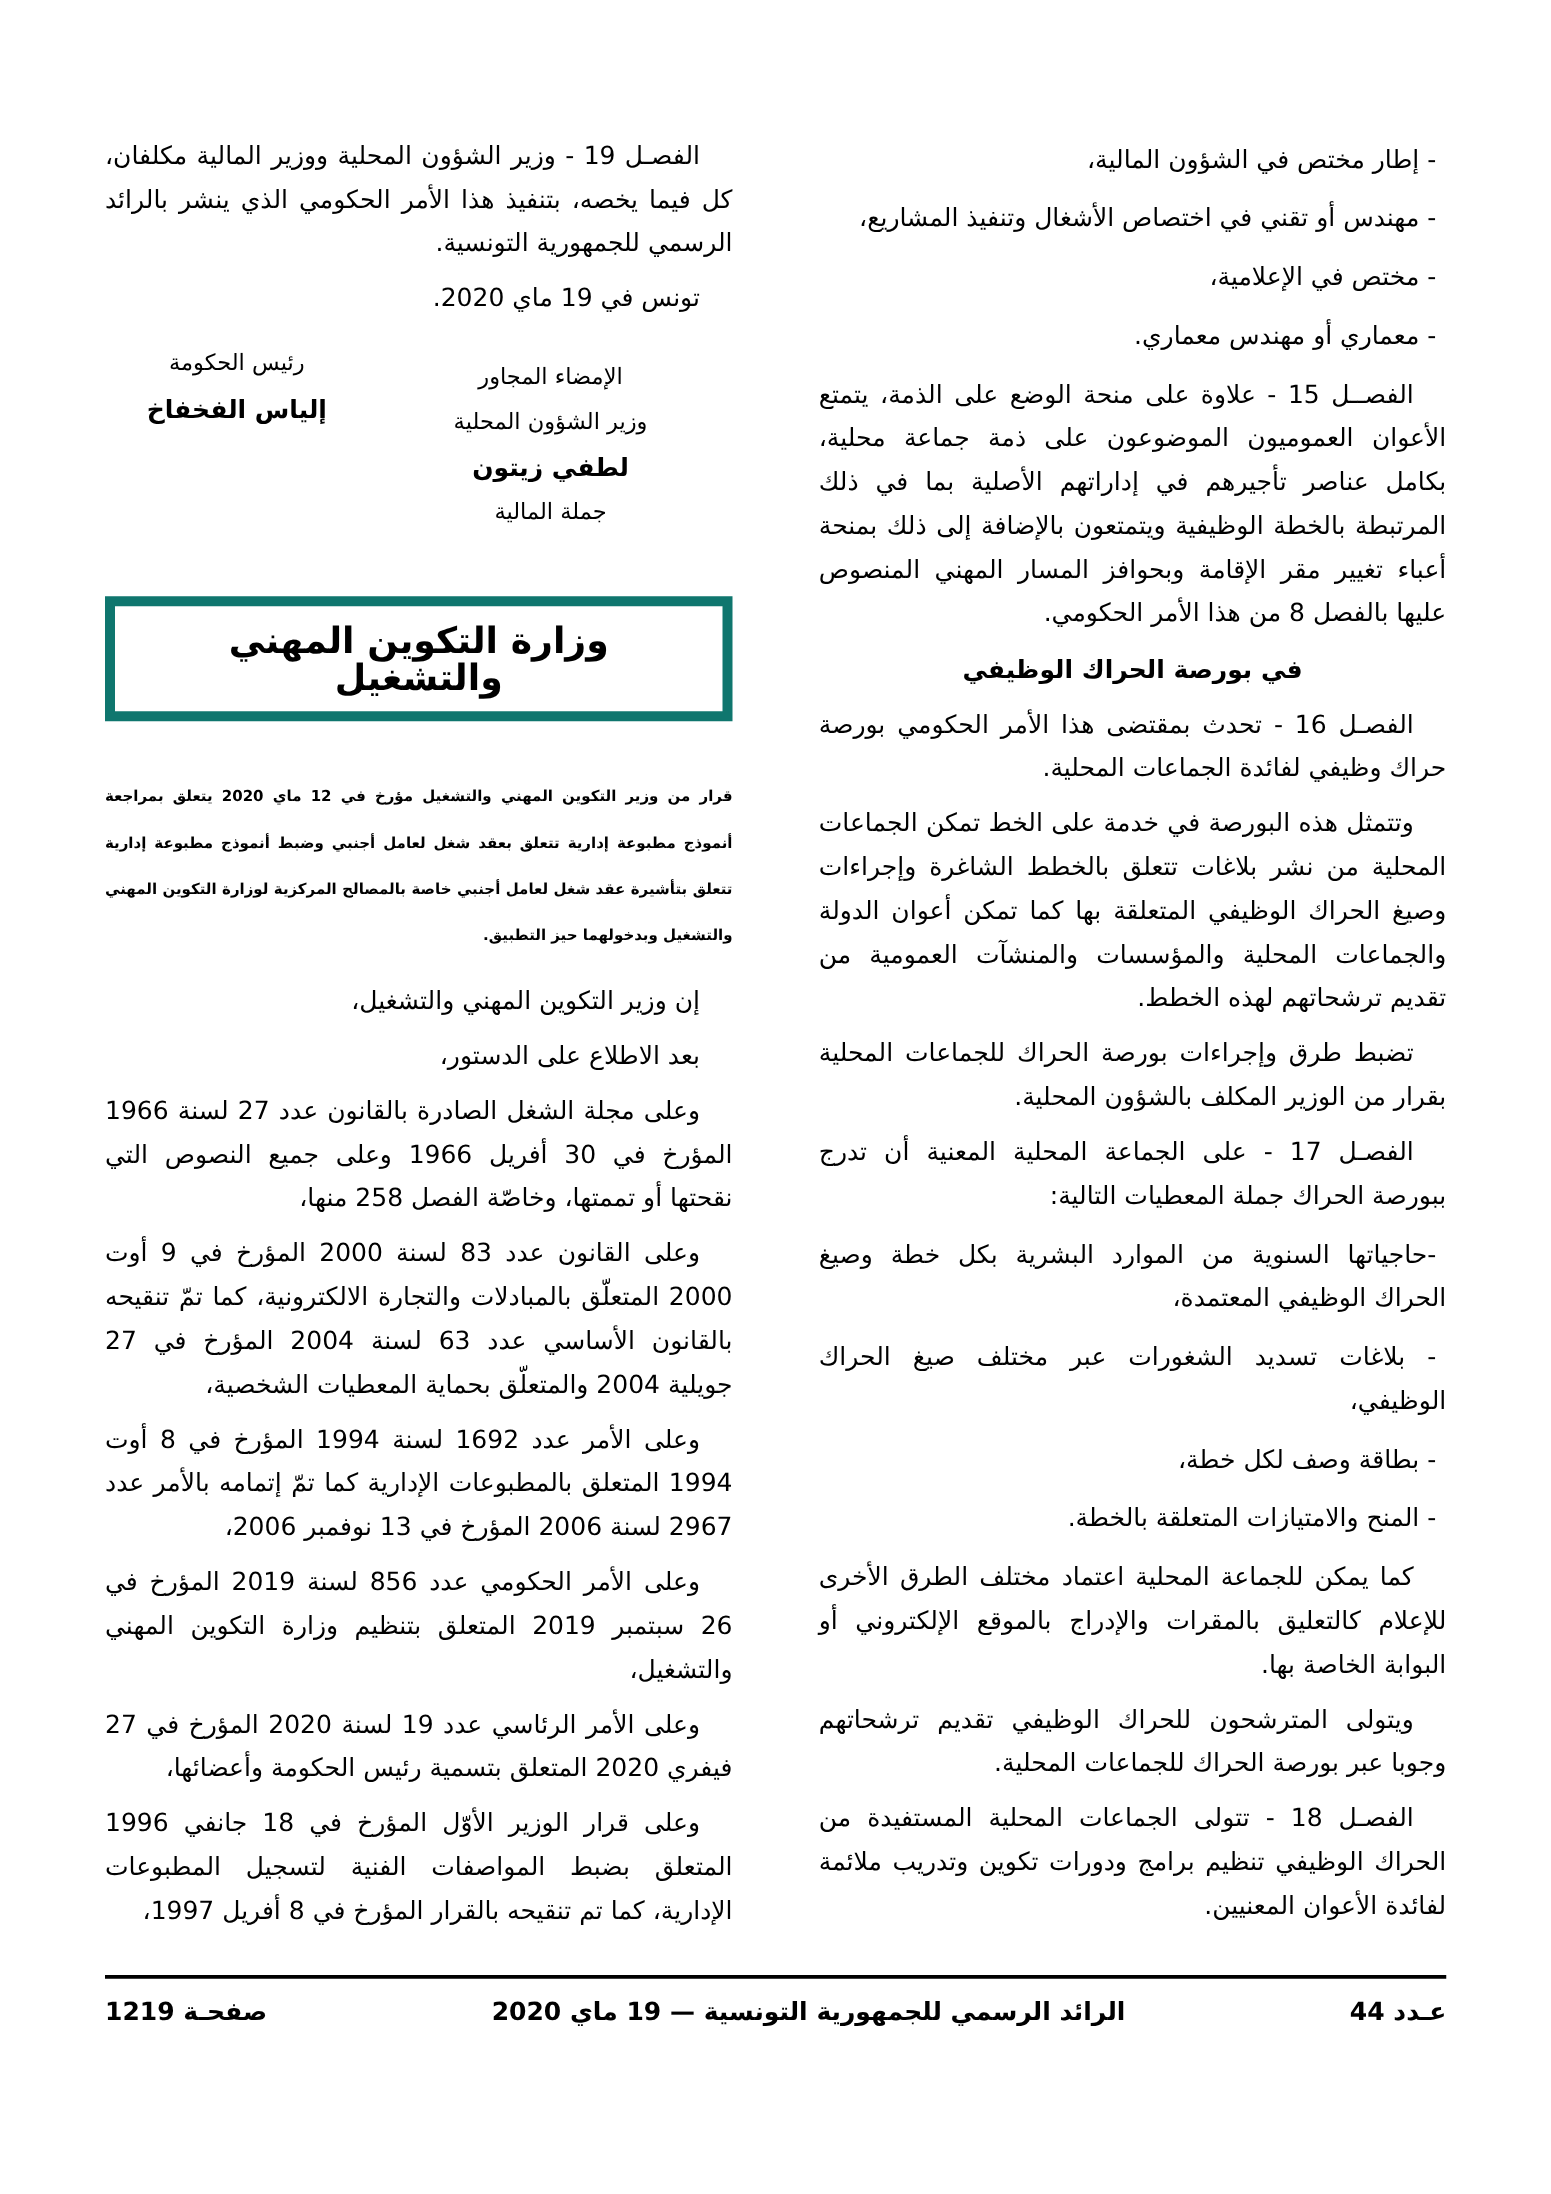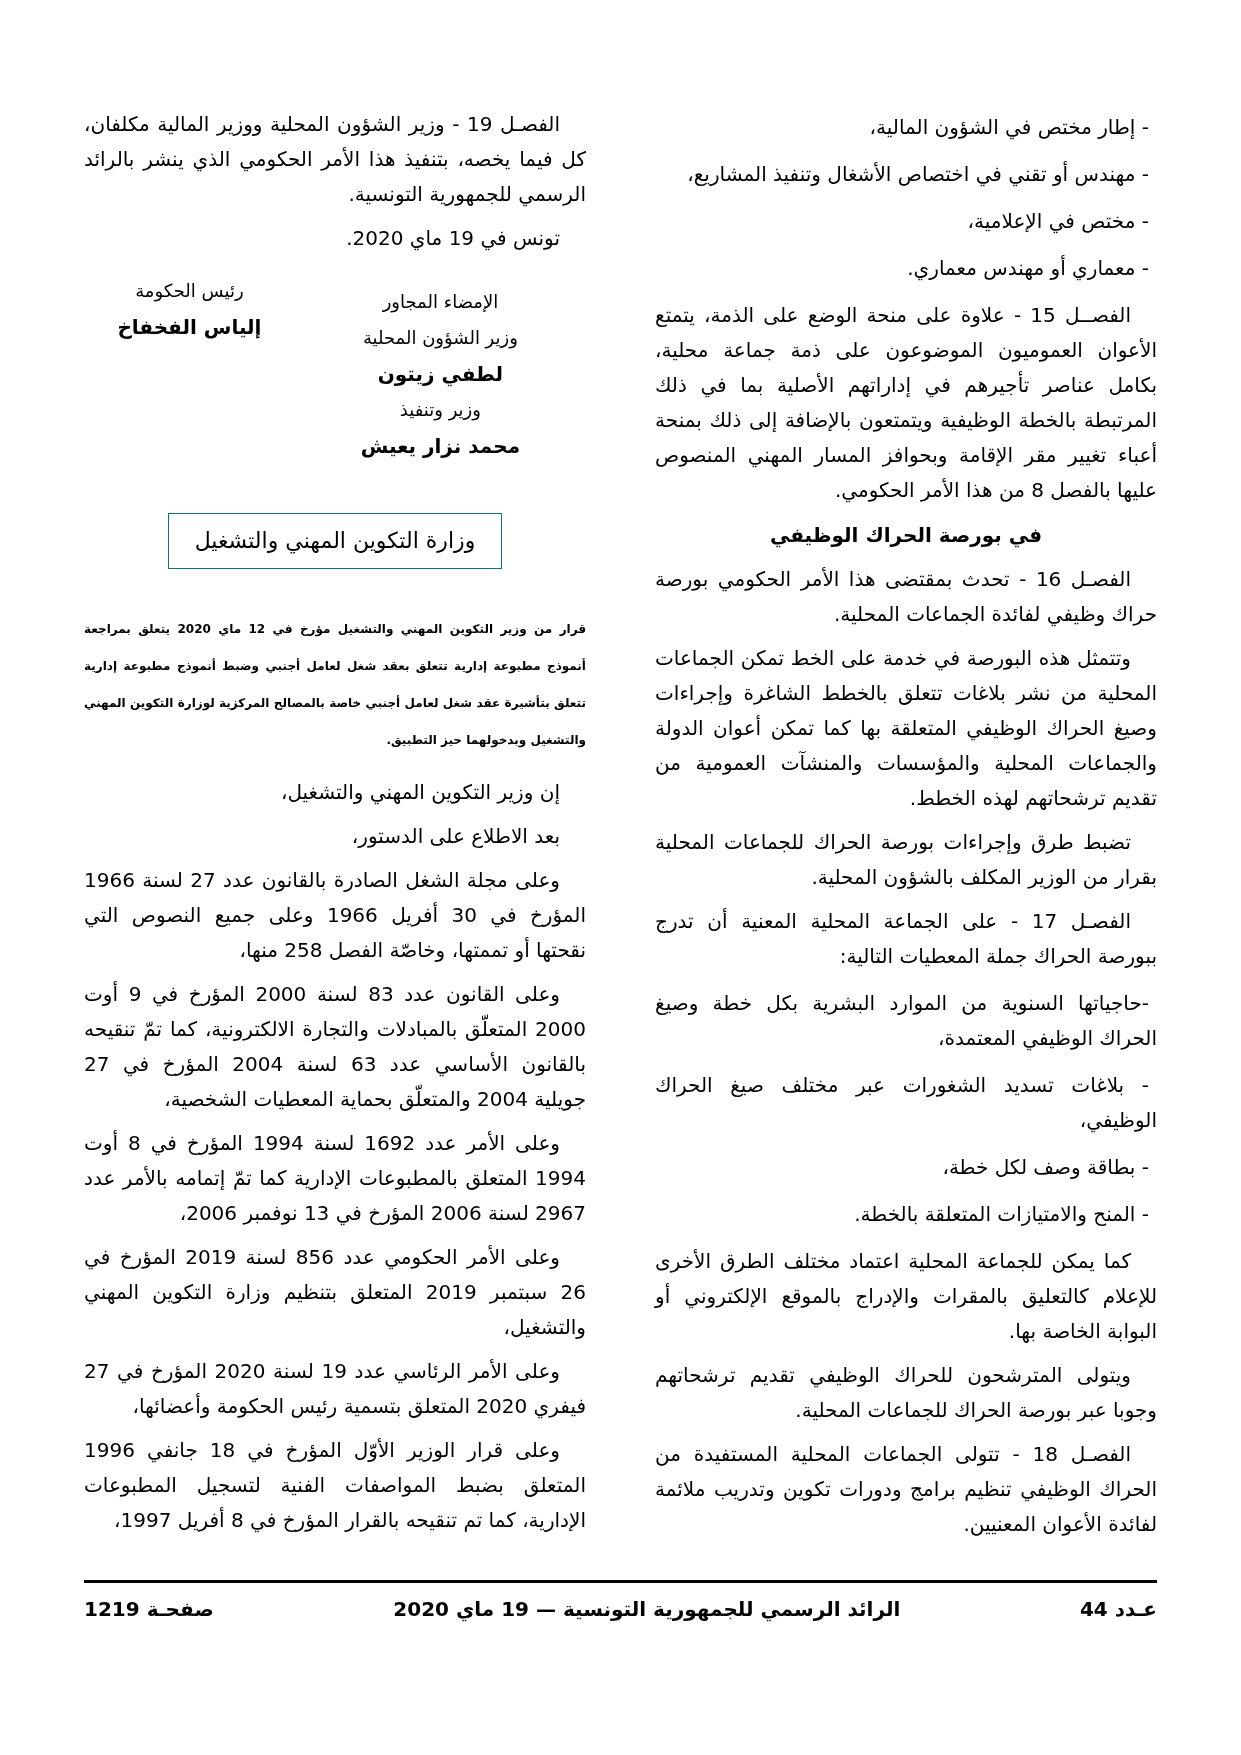--- a/index.html
+++ b/index.html
@@ -69,24 +69,24 @@
   }
   .sig-left .sig-name { margin-top: 4px; }
 
   
   .ministry-box-wrap {
     text-align: center;
     margin: 46px 0 42px 0;
   }
   .ministry-box {
     display: inline-block;
-    border: 1px solid #0f766e;
+    border: 8px solid #0f766e;
     padding: 12px 26px;
-    font-size: 22px;
-    font-weight: normal;
+    font-size: 29px;
+    font-weight: bold;
     line-height: 30px;
   }
 
   .decree-heading {
     margin: 10px 0 16px 0;
     text-align: justify;
     font-weight: bold;
     font-size: 12px;
     line-height: 37px;
     text-indent: 0;
@@ -142,22 +142,21 @@
 
   <div class="col col-left">
     <p class="para">الفصـل 19 - وزير الشؤون المحلية ووزير المالية مكلفان، كل فيما يخصه، بتنفيذ هذا الأمر الحكومي الذي ينشر بالرائد الرسمي للجمهورية التونسية.</p>
     <p class="para">تونس في 19 ماي 2020.</p>
 
     <div class="signatures">
       <div class="sig-right">
         <div class="sig-line first">الإمضاء المجاور</div>
         <div class="sig-line">وزير الشؤون المحلية</div>
         <div class="sig-line sig-name">لطفي زيتون</div>
-        <div class="sig-line">وزير وتنفيذ</div>
-        <div class="sig-line sig-name">محمد نزار يعيش</div>
+        <div class="sig-line">جملة المالية</div>
       </div>
       <div class="sig-left">
         <div class="sig-line">رئيس الحكومة</div>
         <div class="sig-line sig-name">إلياس الفخفاخ</div>
       </div>
     </div>
 
     <div class="ministry-box-wrap">
       <div class="ministry-box">
         <span>وزارة التكوين المهني والتشغيل</span>

